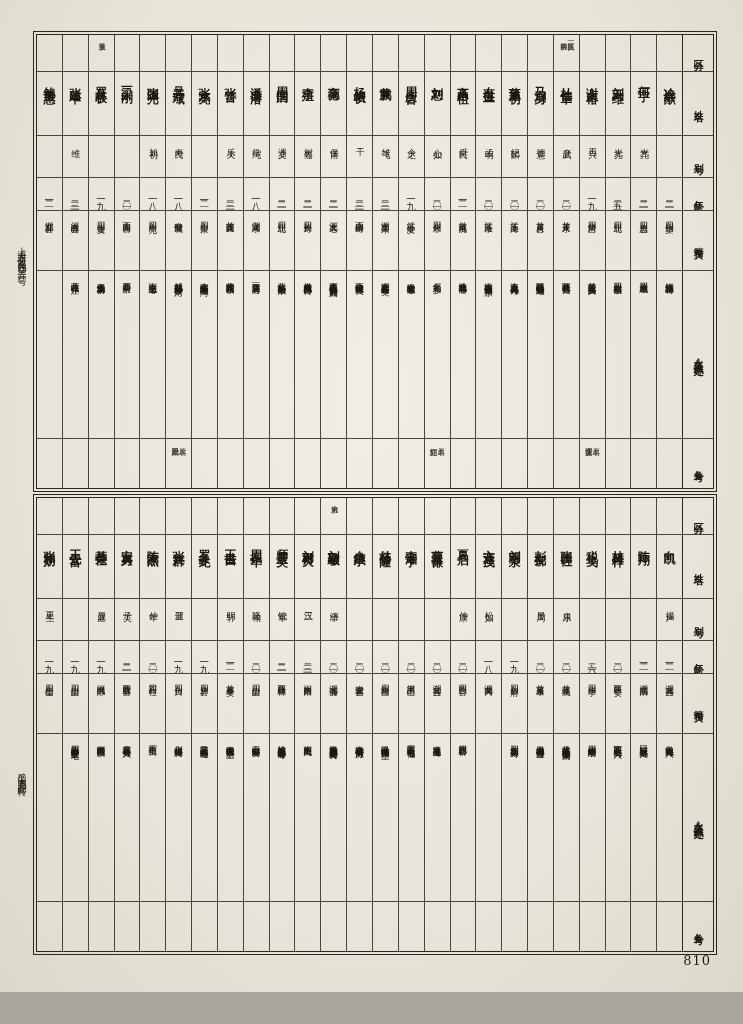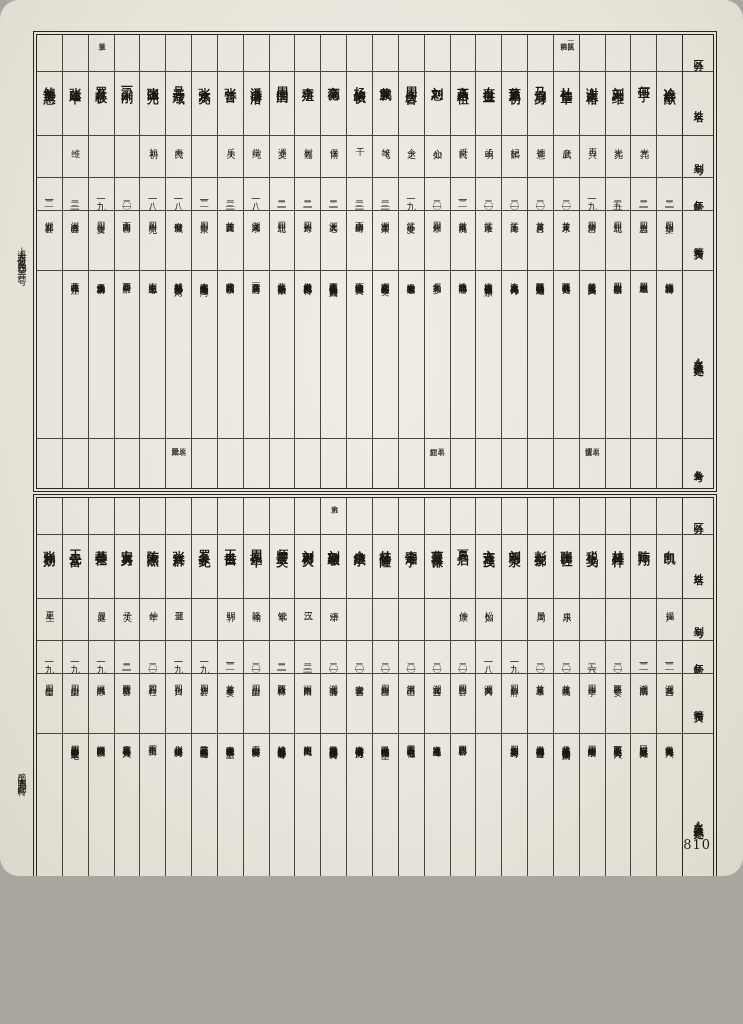--- a/index.html
+++ b/index.html
@@ -1,24 +1,23 @@
 <!DOCTYPE html>
 <html><head>
 <meta charset="utf-8">
 <style>
   html,body{margin:0;padding:0;background:#a9a69f;}
   .page{
     position:relative;
-    width:743px;height:876px;
+    width:743px;height:992px;
     background:
       radial-gradient(ellipse at 50% 40%, #efece4 0%, #e8e4da 60%, #ddd8cc 100%);
     font-family:"DejaVu Sans","Liberation Sans",sans-serif;
     color:#1b1812;
     overflow:hidden;
-    border-radius:19px;
   }
   .tbl{
     position:absolute;left:36px;
     width:676px;
     display:flex;flex-direction:row;align-items:stretch;
     border:1.5px solid #2b271f;
     outline:1px solid #2b271f;
     outline-offset:2.5px;
     background:rgba(255,255,255,0.06);
   }

